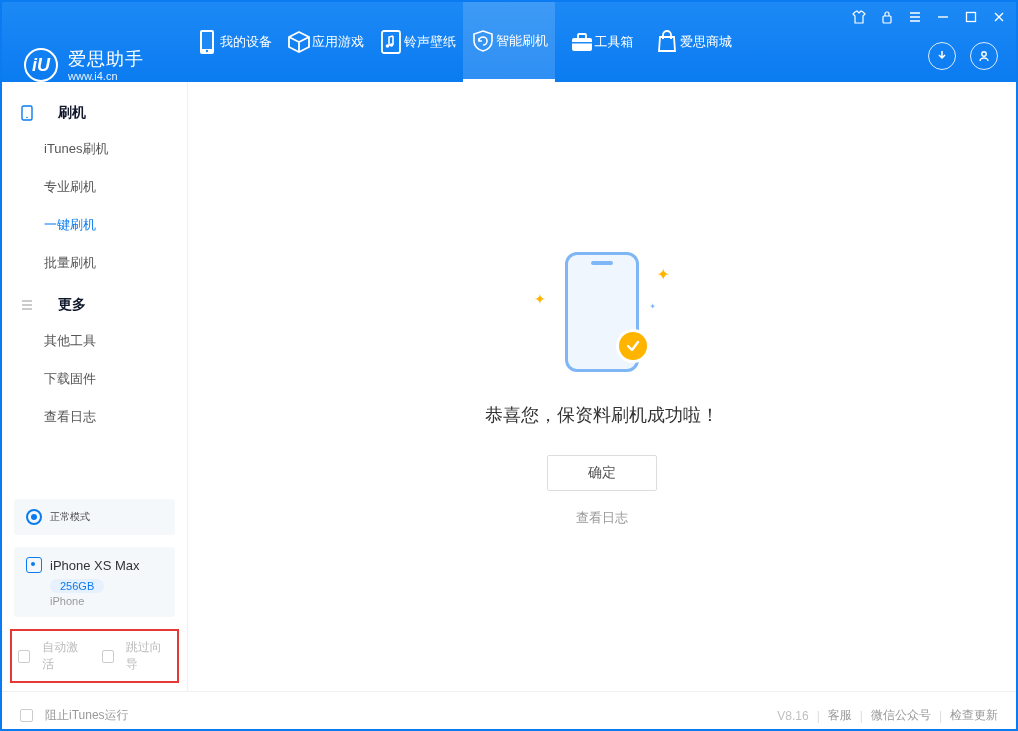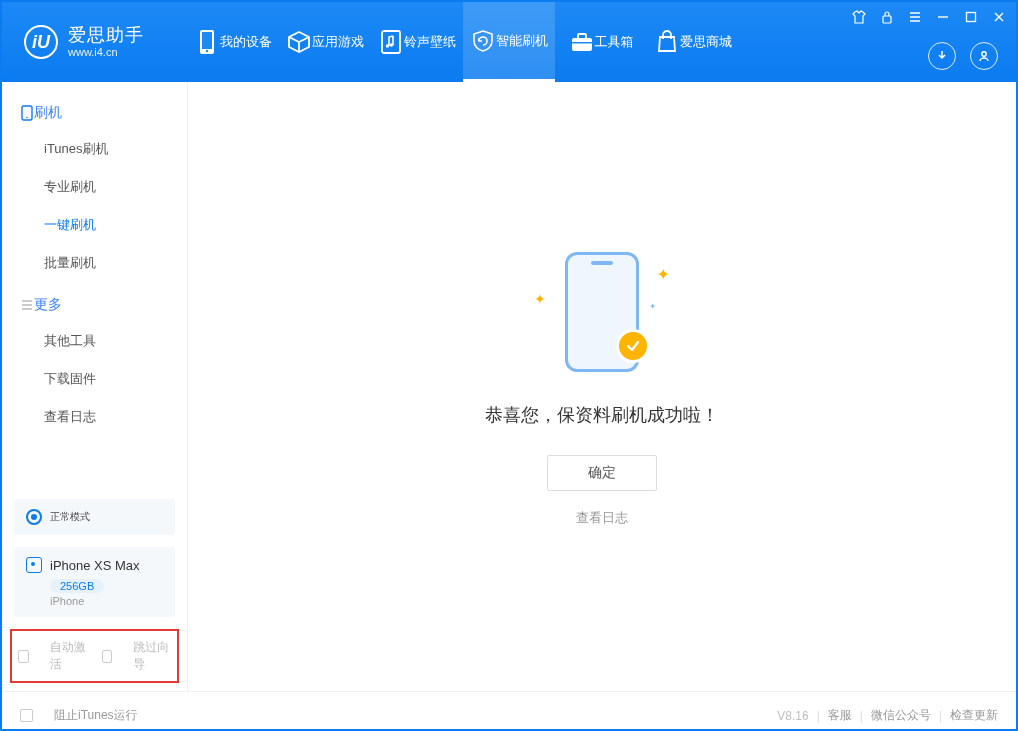--- a/index.html
+++ b/index.html
@@ -1,49 +1,49 @@
 <!DOCTYPE html>
 <html><head>
 <meta charset="utf-8">
 <style>
 *{margin:0;padding:0;box-sizing:border-box;font-family:"Microsoft YaHei","PingFang SC",Arial,sans-serif}
 body{background:#fff;width:1018px;height:731px;overflow:hidden;position:relative;border:2px solid #0b7bf1}
 .titlebar{height:80px;background:linear-gradient(180deg,#1c89f5 0%,#0b7bf1 100%);display:flex;align-items:stretch;color:#fff}
-.logo-area{display:flex;align-items:center;padding:0 22px;min-width:185px}
+.logo-area{display:flex;align-items:flex-end;padding:0 22px;min-width:185px}
 .logo-badge{width:34px;height:34px;border:2px solid #fff;border-radius:50%;display:flex;align-items:center;justify-content:center;font-weight:bold;font-size:18px;color:#fff;margin-right:10px;font-style:italic}
 .logo-text{display:flex;flex-direction:column;line-height:1.1}
 .logo-title{font-size:18px;font-weight:400;letter-spacing:1px}
 .logo-sub{font-size:11px;opacity:.9}
 .nav-tabs{display:flex;align-items:stretch;flex:1}
 .nav-tab{width:92px;display:flex;flex-direction:row;align-items:center;justify-content:center;cursor:pointer;font-size:13px}
 .nav-tab.active{background:rgba(255,255,255,.15);border-bottom:3px solid #fff}
 .nav-icon{width:26px;height:26px;display:flex;align-items:center;justify-content:center}
 .win-controls{position:absolute;top:6px;right:8px;display:flex;gap:10px;align-items:center}
 .win-controls span{width:18px;height:18px;display:flex;align-items:center;justify-content:center;cursor:pointer;font-size:14px;color:#fff}
 .circle-btns{position:absolute;right:18px;top:40px;display:flex;gap:14px}
 .circle-btn{width:28px;height:28px;border:1.5px solid rgba(255,255,255,.85);border-radius:50%;display:flex;align-items:center;justify-content:center;cursor:pointer}
 .body-area{display:flex;height:609px}
 .sidebar{width:186px;border-right:1px solid #eef0f3;display:flex;flex-direction:column;padding-top:14px}
 .side-section{padding:0 0 6px}
-.side-header{display:flex;align-items:center;gap:0;padding:8px 18px;font-size:14px;color:#3b82f6;font-weight:400}
+.side-header{display:flex;align-items:center;gap:24px;padding:8px 18px;font-size:14px;color:#0f172a;font-weight:700}
 .side-header .hicon{width:14px;height:14px;display:flex;align-items:center;justify-content:center;color:#0b7bf1}
 .side-item{padding:10px 18px 10px 42px;font-size:13px;color:#555;cursor:pointer}
 .side-item.active{color:#0b7bf1}
 .side-spacer{flex:1}
 .mode-box{margin:8px 12px;background:#f5f8fb;border-radius:3px;padding:10px 12px;display:flex;align-items:center;gap:8px;font-size:10px;color:#444}
 .mode-dot{width:16px;height:16px;border:2px solid #0b7bf1;border-radius:50%;position:relative}
 .mode-dot:after{content:"";position:absolute;width:6px;height:6px;background:#0b7bf1;border-radius:50%;left:3px;top:3px}
 .device-box{margin:4px 12px 12px;background:#f5f8fb;border-radius:3px;padding:10px 12px}
 .device-row{display:flex;align-items:center;gap:8px;font-size:13px;color:#333;font-weight:500}
 .dev-icon{width:16px;height:16px;border:1.5px solid #0b7bf1;border-radius:3px;position:relative}
 .dev-icon:after{content:"";position:absolute;width:4px;height:4px;background:#0b7bf1;border-radius:50%;left:4px;top:4px}
 .storage-badge{display:inline-block;margin:6px 0 2px 24px;background:#e6f1fd;color:#0b7bf1;border-radius:10px;padding:1px 10px;font-size:11px}
 .device-type{margin-left:24px;font-size:11px;color:#999}
 .checkbox-row{border:2px solid #e53935;margin:0 8px 8px;padding:8px 6px;display:flex;gap:14px;align-items:center}
-.chk{display:flex;align-items:center;gap:21px;font-size:12px;color:#bbb;cursor:pointer}
+.chk{display:flex;align-items:center;gap:12px;font-size:12px;color:#bbb;cursor:pointer}
 .chk-box{width:13px;height:13px;border:1px solid #ccc;border-radius:2px}
 .main{flex:1;position:relative;display:flex;flex-direction:column;align-items:center;justify-content:center}
 .phone-illust{position:relative;width:180px;height:130px;margin-bottom:26px;display:flex;align-items:center;justify-content:center}
 .phone-body{width:74px;height:120px;border:3px solid #7fb6f5;border-radius:12px;background:#f0f6fe;position:relative}
 .phone-body:before{content:"";position:absolute;top:6px;left:50%;transform:translateX(-50%);width:22px;height:4px;background:#7fb6f5;border-radius:2px}
 .check-badge{position:absolute;right:42px;bottom:14px;width:34px;height:34px;background:#ffb400;border-radius:50%;border:3px solid #fff;display:flex;align-items:center;justify-content:center}
 .sparkle{position:absolute;color:#ffb400;font-size:14px}
 .sp1{left:22px;top:44px}
 .sp2{right:22px;top:18px;font-size:16px}
 .sp3{right:36px;top:55px;font-size:8px;color:#7fb6f5}

